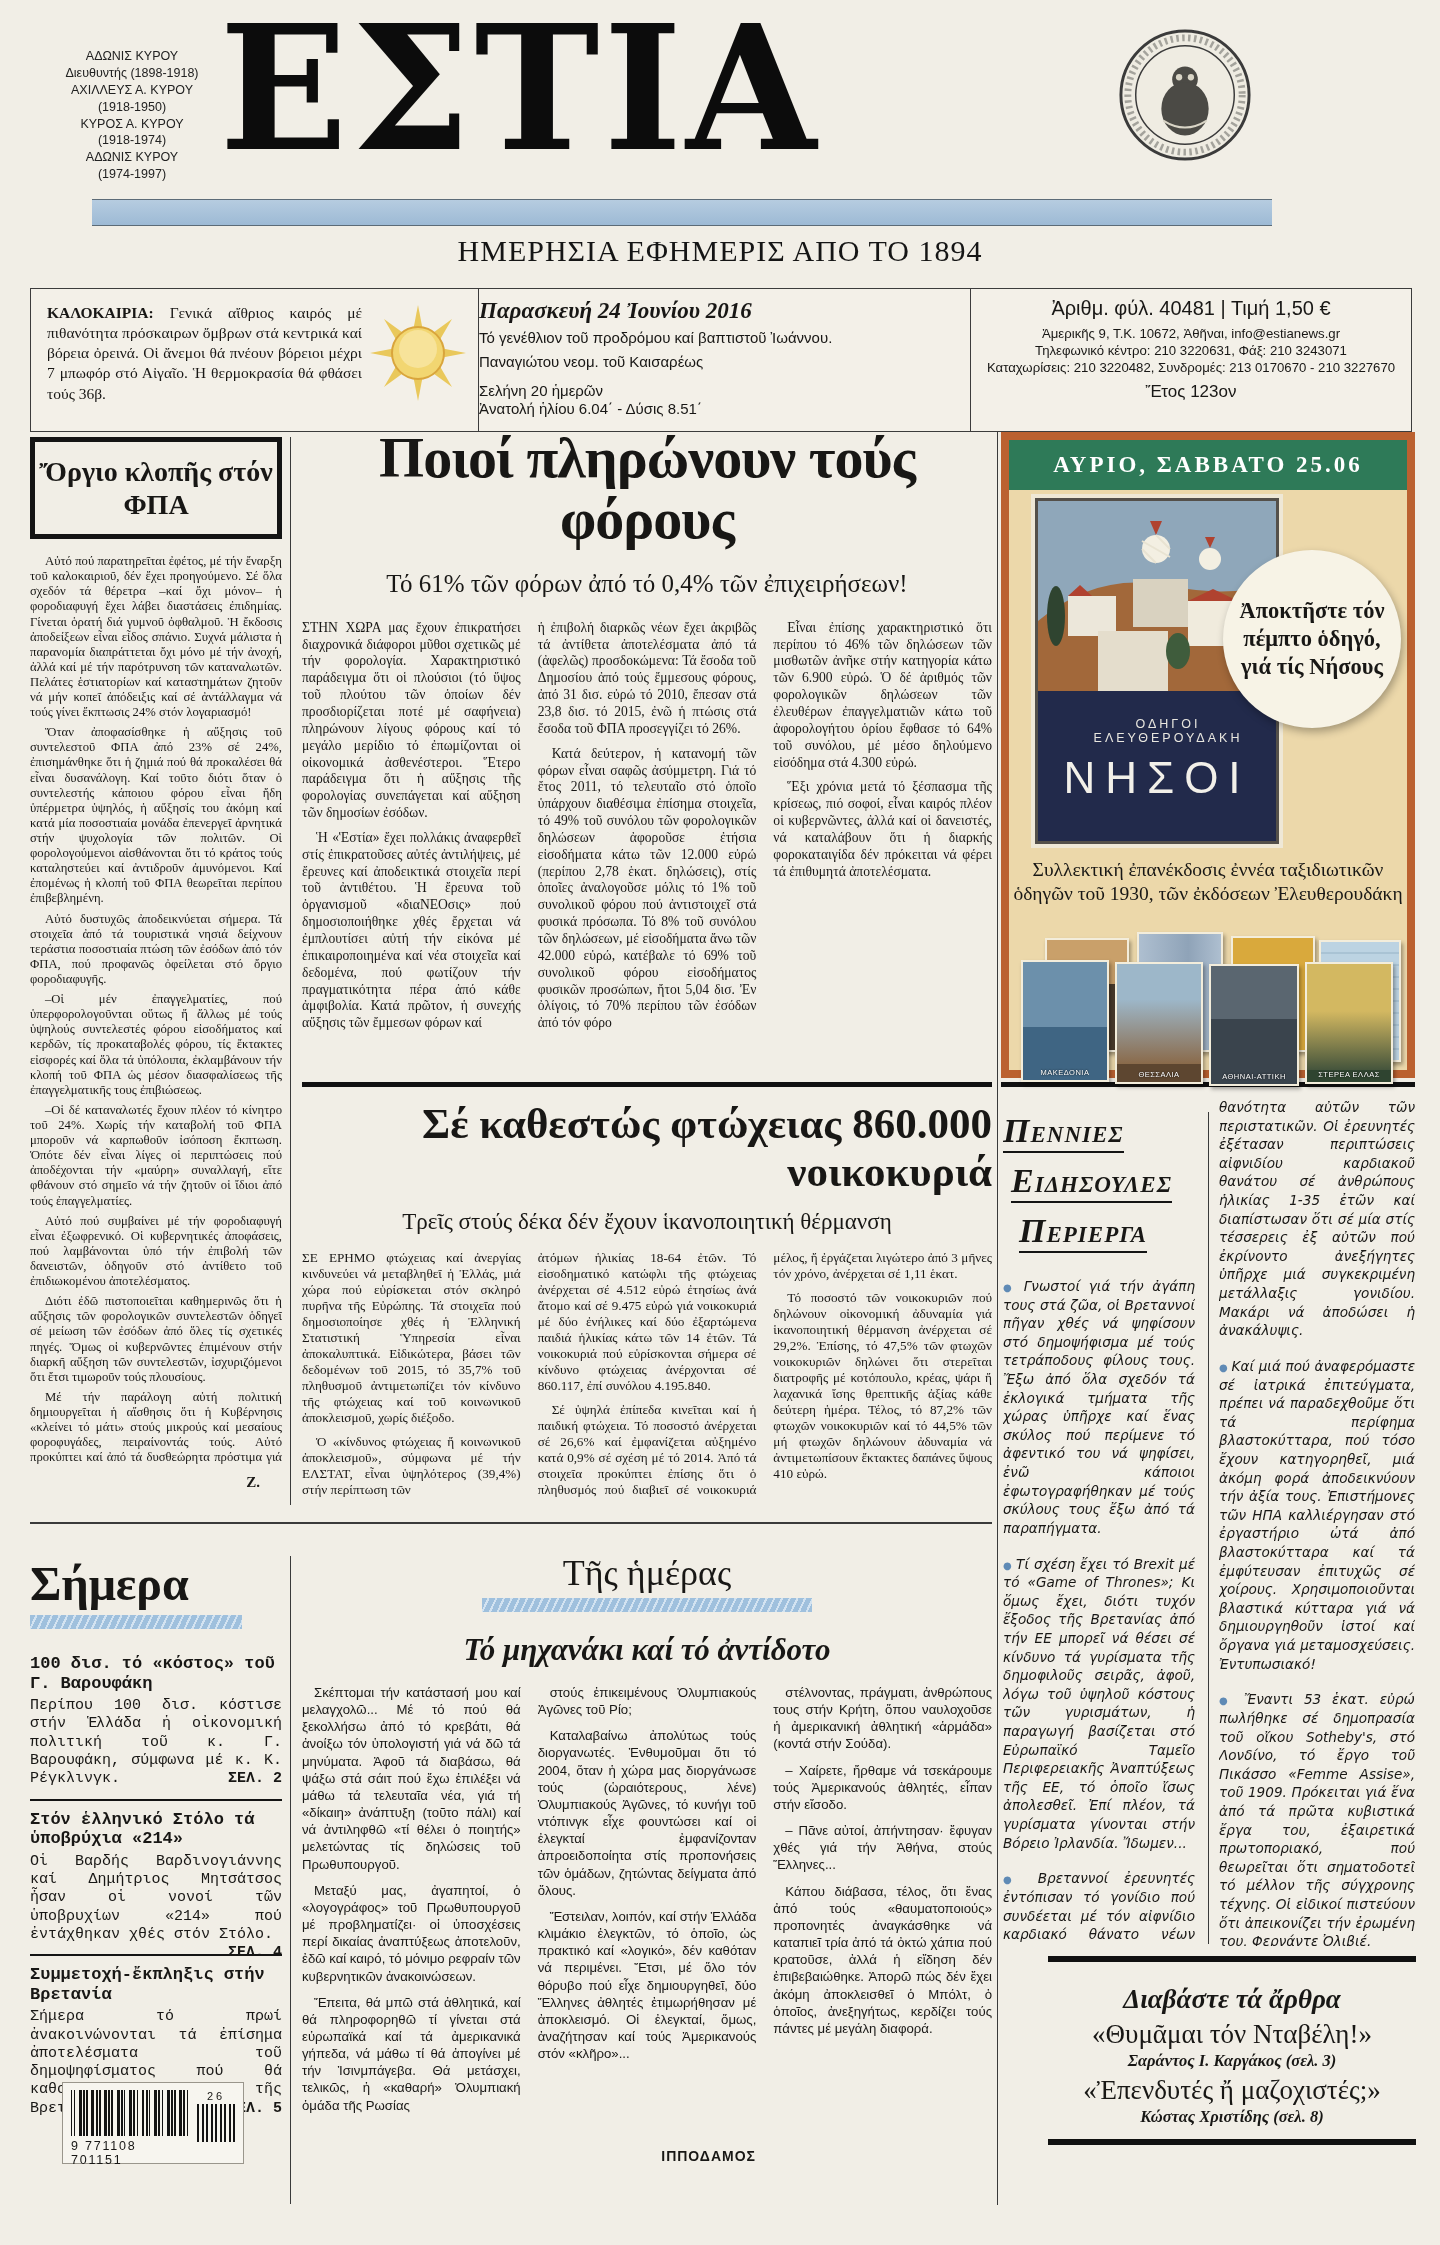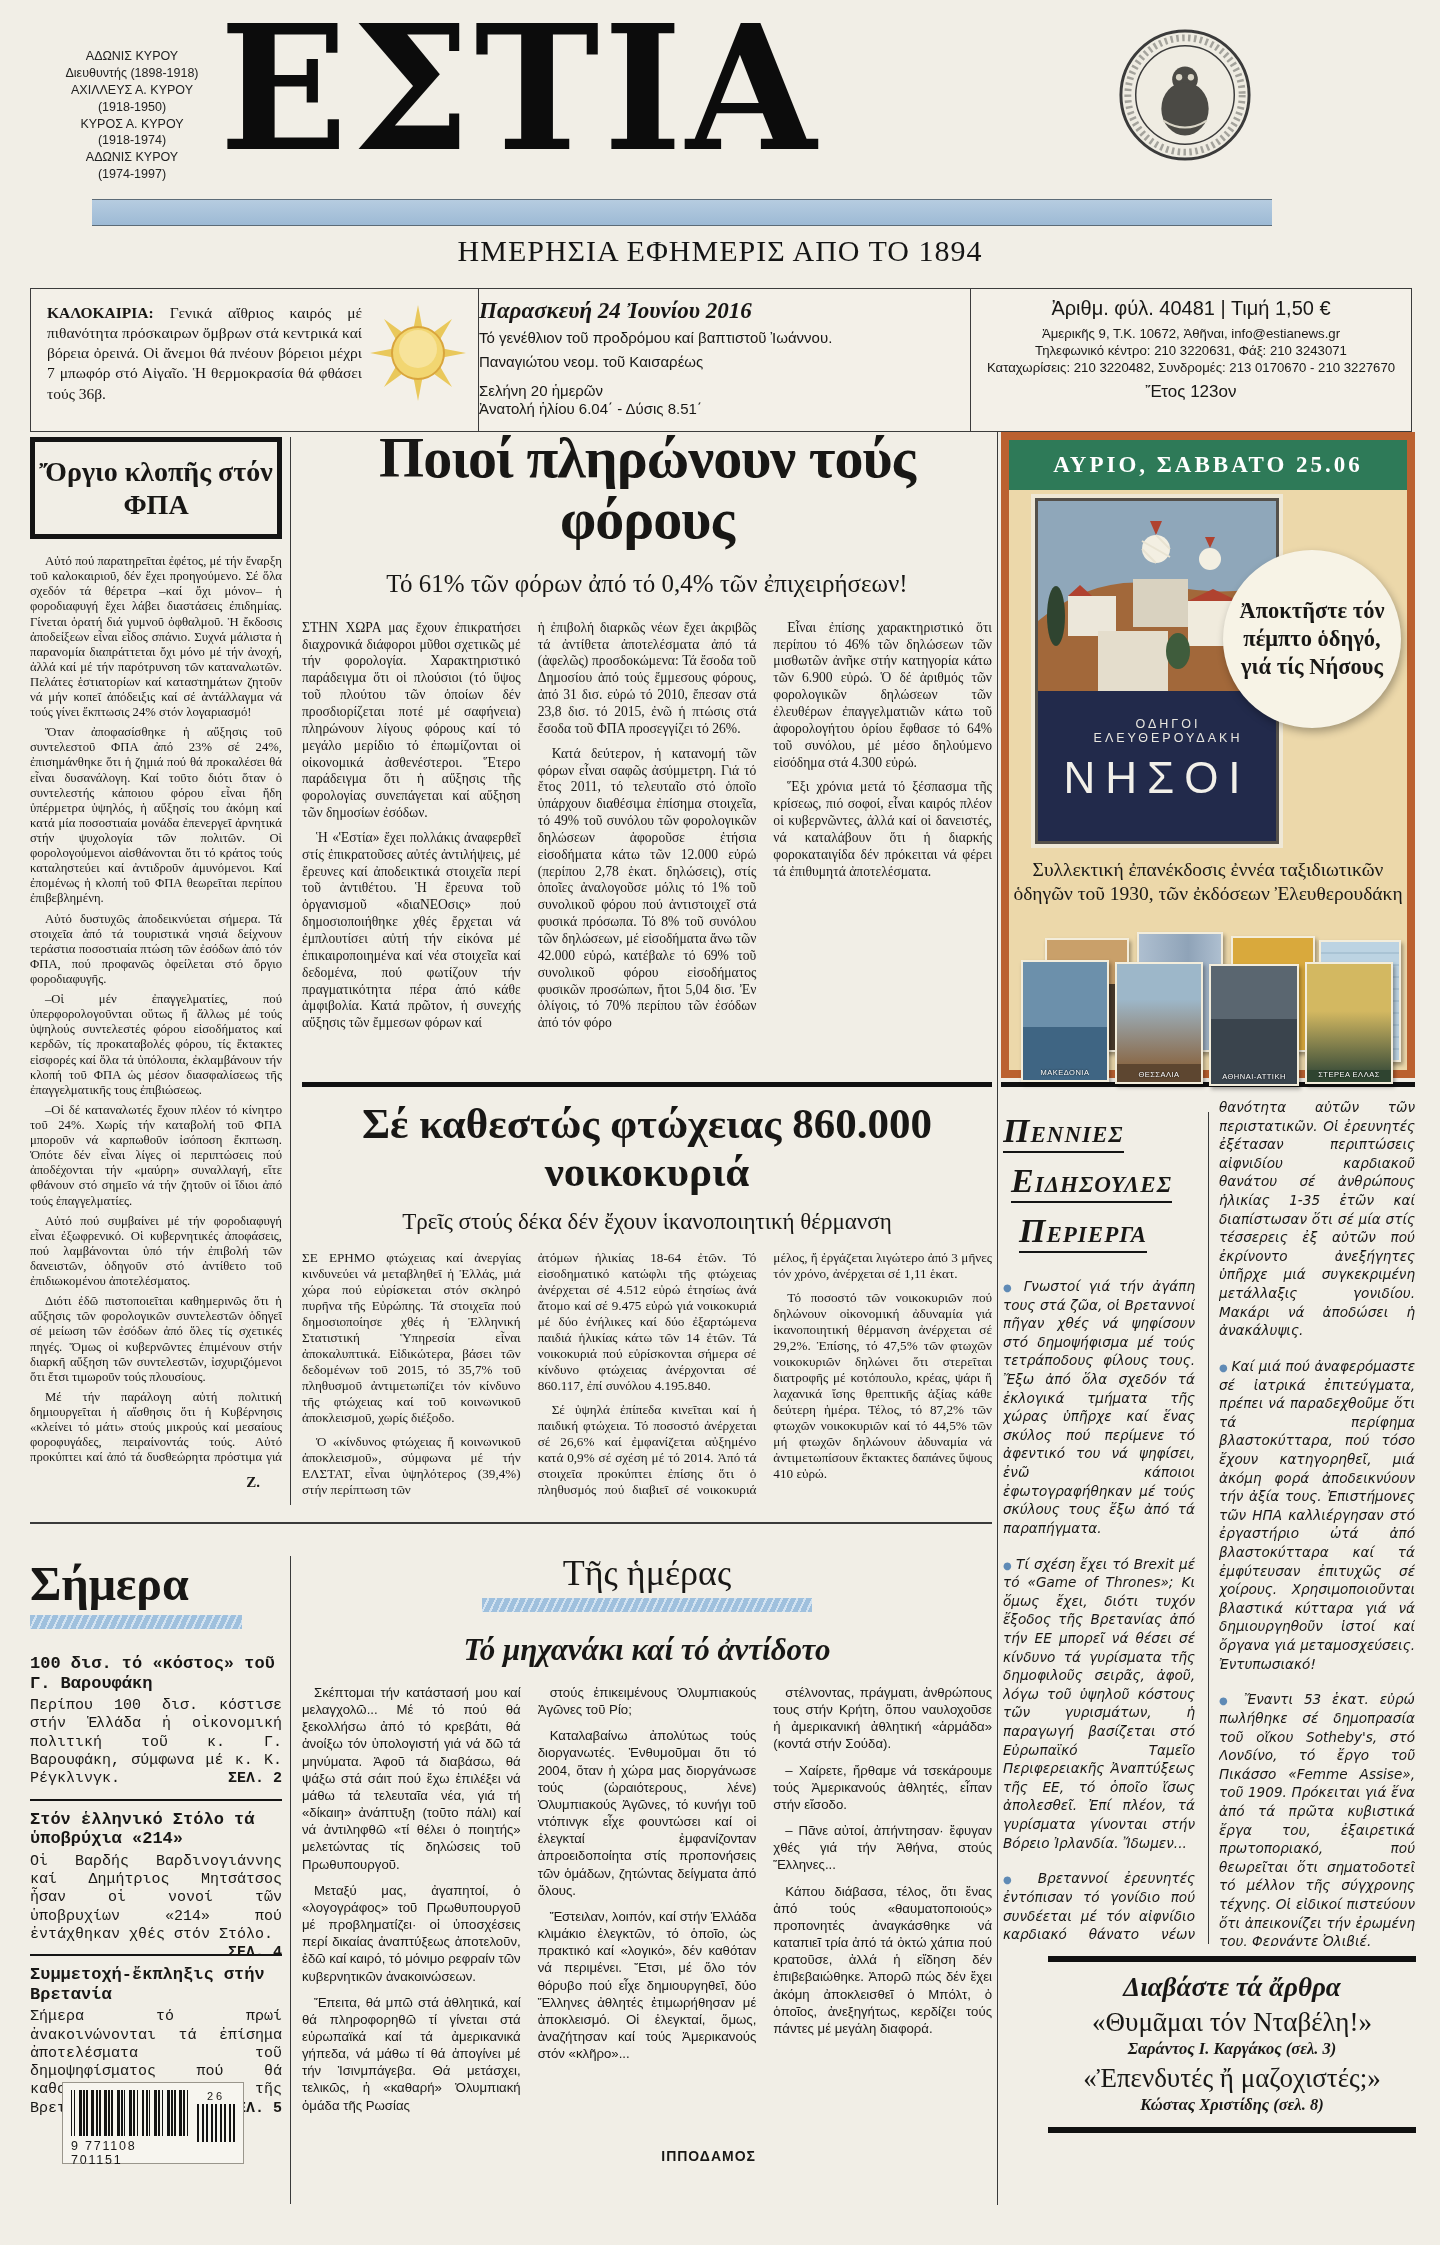--- a/index.html
+++ b/index.html
@@ -54,21 +54,21 @@
   .lead-head{font-size:58px;font-weight:bold;text-align:center;line-height:1.05;letter-spacing:-1px;}
   .lead-sub{font-size:25px;text-align:center;margin-top:20px;}
   .cols{display:flex;gap:17px;margin-top:22px;overflow:hidden;}
   .lead .cols{height:442px;}
   .col{flex:1;font-size:13.6px;line-height:1.24;text-align:justify;}
   .col p{margin:0 0 8px;text-indent:14px;}
   .col p.lede{text-indent:0;}
 
   
   .poverty{position:absolute;left:302px;top:1100px;width:690px;}
-  .pov-head{font-size:43px;font-weight:bold;text-align:center;line-height:1.12;}
+  .pov-head{font-size:43px;font-weight:bold;text-align:right;line-height:1.12;}
   .pov-sub{font-size:23px;text-align:center;margin-top:13px;}
   .poverty .cols{height:248px;margin-top:15px;}
   .poverty .col{font-size:13.2px;line-height:1.21;}
 
   
   .promo{position:absolute;left:1001px;top:432px;width:414px;height:646px;box-sizing:border-box;
          border:8px solid #bb6130;background:#ecd8aa;}
   .promo-banner{background:#2e7a58;color:#fff;text-align:center;font-weight:bold;
                 font-size:23px;letter-spacing:3px;padding:12px 0;}
   .promo-inner{position:relative;height:100%;}
@@ -99,21 +99,21 @@
                  border-bottom:2px solid #141414;padding-bottom:1px;margin-bottom:9px;width:fit-content;}
   .pen-title div::first-letter{font-size:34px;}
   .pen-title div:nth-child(2){margin-left:8px;}
   .pen-title div:nth-child(3){margin-left:16px;}
   .pen-item{font-family:"DejaVu Sans",sans-serif;font-style:italic;font-size:13.6px;line-height:1.37;
             text-align:justify;margin-bottom:17px;}
   .pen-item.bullet::before{content:"● ";color:#5f8ab5;font-size:10px;}
 
   
   .readbox{position:absolute;left:1048px;top:1956px;width:368px;box-sizing:border-box;
-           border-top:6px solid #111;border-bottom:6px solid #111;padding:10px 4px 12px;text-align:center;}
+           border-top:6px solid #111;border-bottom:6px solid #111;padding:22px 4px 12px;text-align:center;}
   .read-title{font-size:27px;font-weight:bold;font-style:italic;}
   .read-item-title{font-size:27px;margin-top:4px;}
   .read-item-author{font-size:16.5px;font-weight:bold;font-style:italic;margin-top:1px;}
 
   
   .simera{position:absolute;left:30px;top:1556px;width:252px;}
   .sim-title{font-size:48px;font-weight:600;}
   .hatch{height:14px;background:repeating-linear-gradient(115deg,#9fc0dd 0 5px,#d3e3f1 5px 7px);}
   .simera .hatch{width:212px;margin:4px 0 16px;}
   .sim-item{border-bottom:2px solid #141414;padding:9px 0 10px;font-family:Liberation Mono, monospace;}

